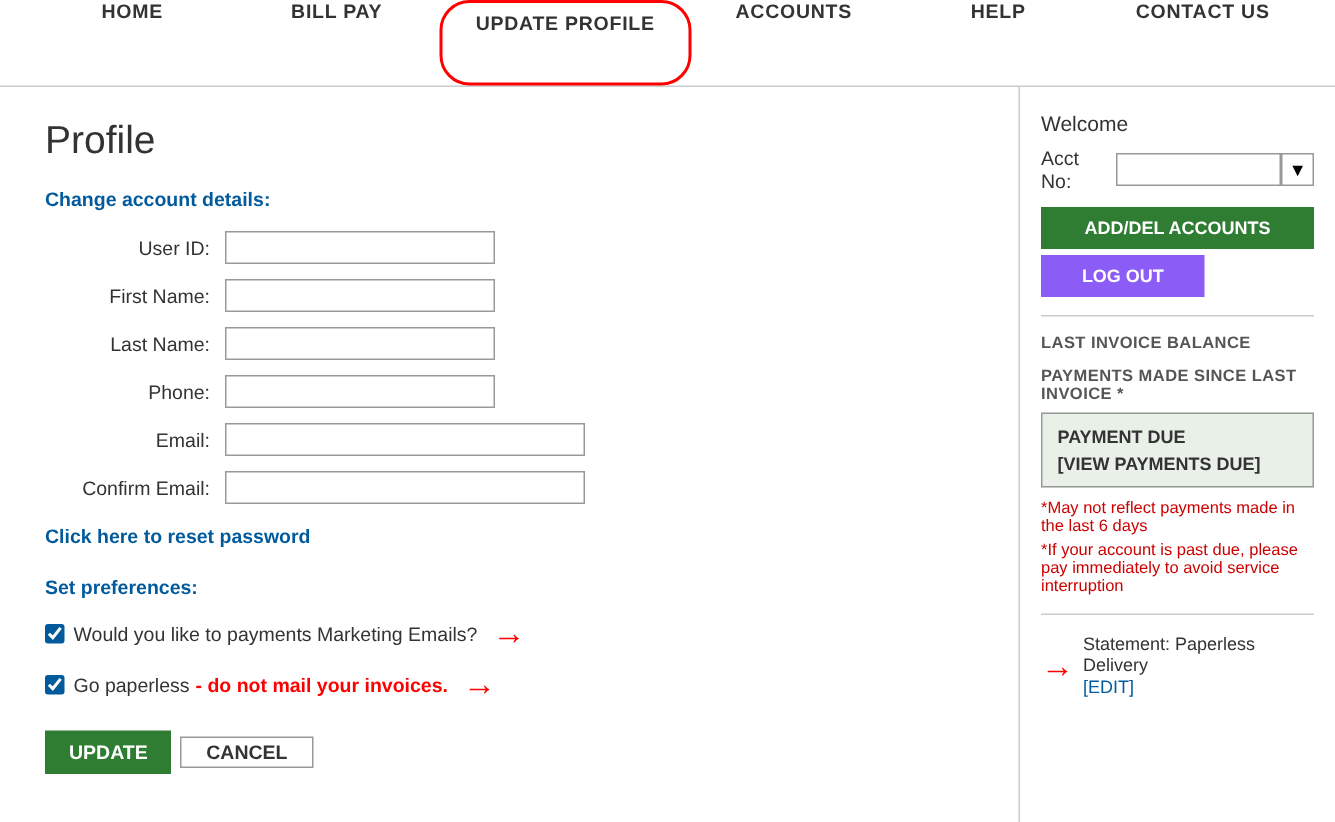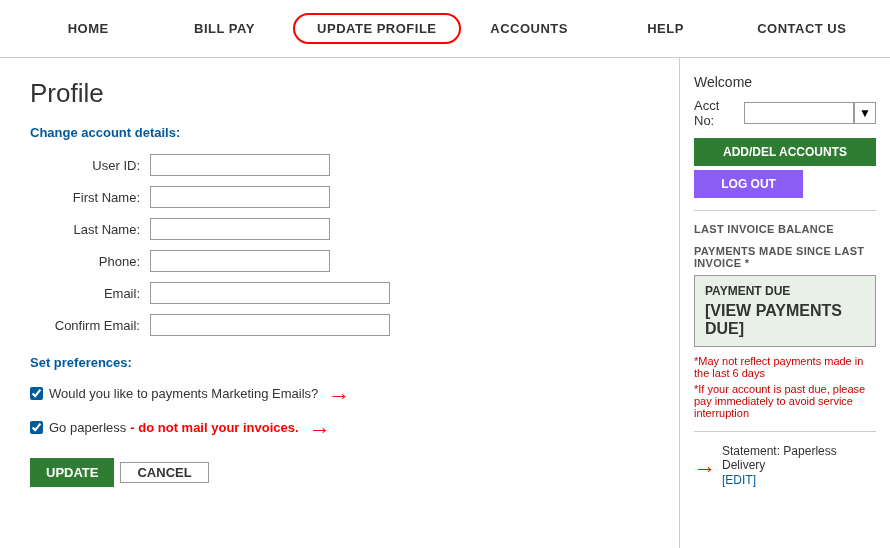--- a/index.html
+++ b/index.html
@@ -1,19 +1,19 @@
 <!DOCTYPE html>
 <html><head>
   <meta charset="utf-8">
   <style>
     * { margin: 0; padding: 0; box-sizing: border-box; }
     body { font-family: Arial, sans-serif; font-size: 13px; color: #333; background: #fff; width: 890px; }
 
     
-    .nav { display: flex; align-items: center; height: 58px; border-bottom: 1px solid #ccc; padding: 0 20px; }
+    .nav { display: flex; height: 58px; border-bottom: 1px solid #ccc; padding: 0 20px; }
     .nav-item { flex: 1; text-align: center; font-size: 13px; font-weight: bold; color: #333; text-transform: uppercase; cursor: pointer; letter-spacing: 0.5px; }
     .nav-item.active { border: 2px solid red; border-radius: 20px; padding: 6px 14px; color: #333; }
 
     
     .main-layout { display: flex; min-height: 490px; }
 
     
     .left-panel { flex: 1; padding: 20px 30px; border-right: 1px solid #ccc; }
 
     .page-title { font-size: 26px; font-weight: normal; margin-bottom: 16px; color: #333; }
@@ -99,21 +99,21 @@
       cursor: pointer;
       text-align: center;
     }
 
     .divider { border: none; border-top: 1px solid #ccc; margin: 12px 0; }
 
     .sidebar-label { font-size: 11px; font-weight: bold; color: #555; text-transform: uppercase; margin-bottom: 6px; letter-spacing: 0.3px; }
 
     .payment-due-box { border: 1px solid #999; background: #e8f0e8; padding: 8px 10px; margin-bottom: 8px; }
     .payment-due-title { font-size: 12px; font-weight: bold; color: #333; margin-bottom: 4px; }
-    .view-payments-link { font-size: 16px; font-weight: bold; color: #333; cursor: pointer; }
+    .view-payments-link { font-size: 12px; font-weight: bold; color: #333; cursor: pointer; }
 
     .sidebar-note { font-size: 11px; color: #c00; margin-bottom: 2px; }
 
     .arrow-red-right { color: red; font-size: 22px; margin-right: 6px; }
 
     .statement-row { display: flex; align-items: center; margin-top: 8px; }
     .statement-text { font-size: 12px; color: #333; }
     .edit-link { color: #005a9c; font-size: 12px; cursor: pointer; }
   </style>
 </head>
@@ -158,20 +158,21 @@
     <div class="form-row">
       <label class="form-label">Email:</label>
       <input type="text" class="form-input form-input-wide" style="">
     </div>
 
     <div class="form-row">
       <label class="form-label">Confirm Email:</label>
       <input type="text" class="form-input form-input-wide" style="">
     </div>
 
+    <a class="reset-link">Click here to reset password</a>
 
     <div class="pref-heading">Set preferences:</div>
 
     <div class="checkbox-row">
       <input type="checkbox" checked="" style="">
       <span>Would you like to payments Marketing Emails?</span>
       <span class="arrow-red-left">→</span>
     </div>
 
     <div class="checkbox-row">

